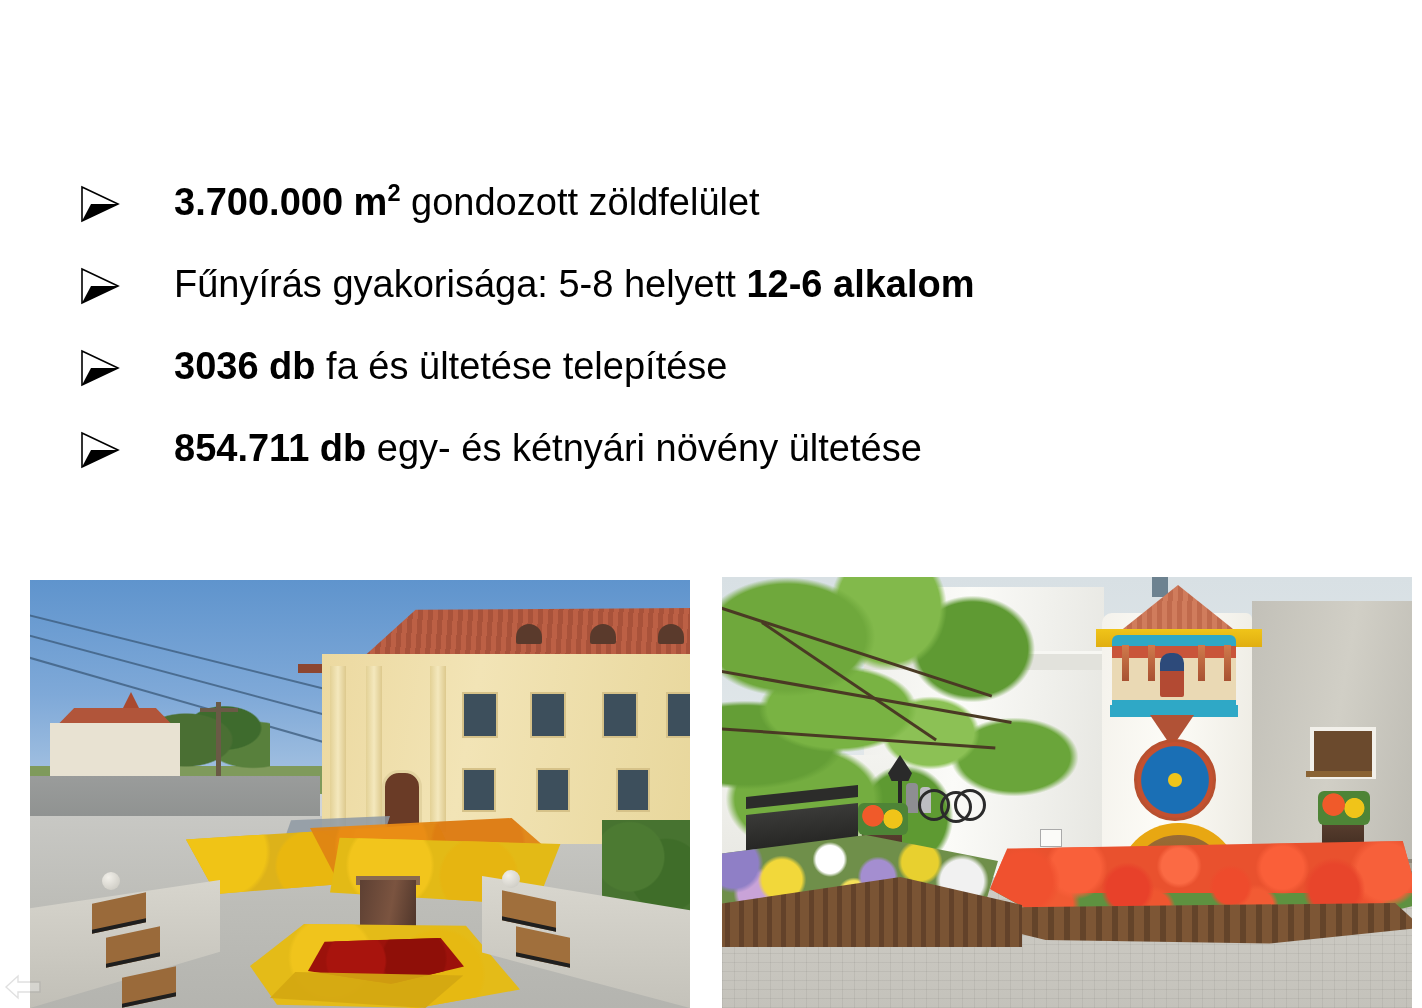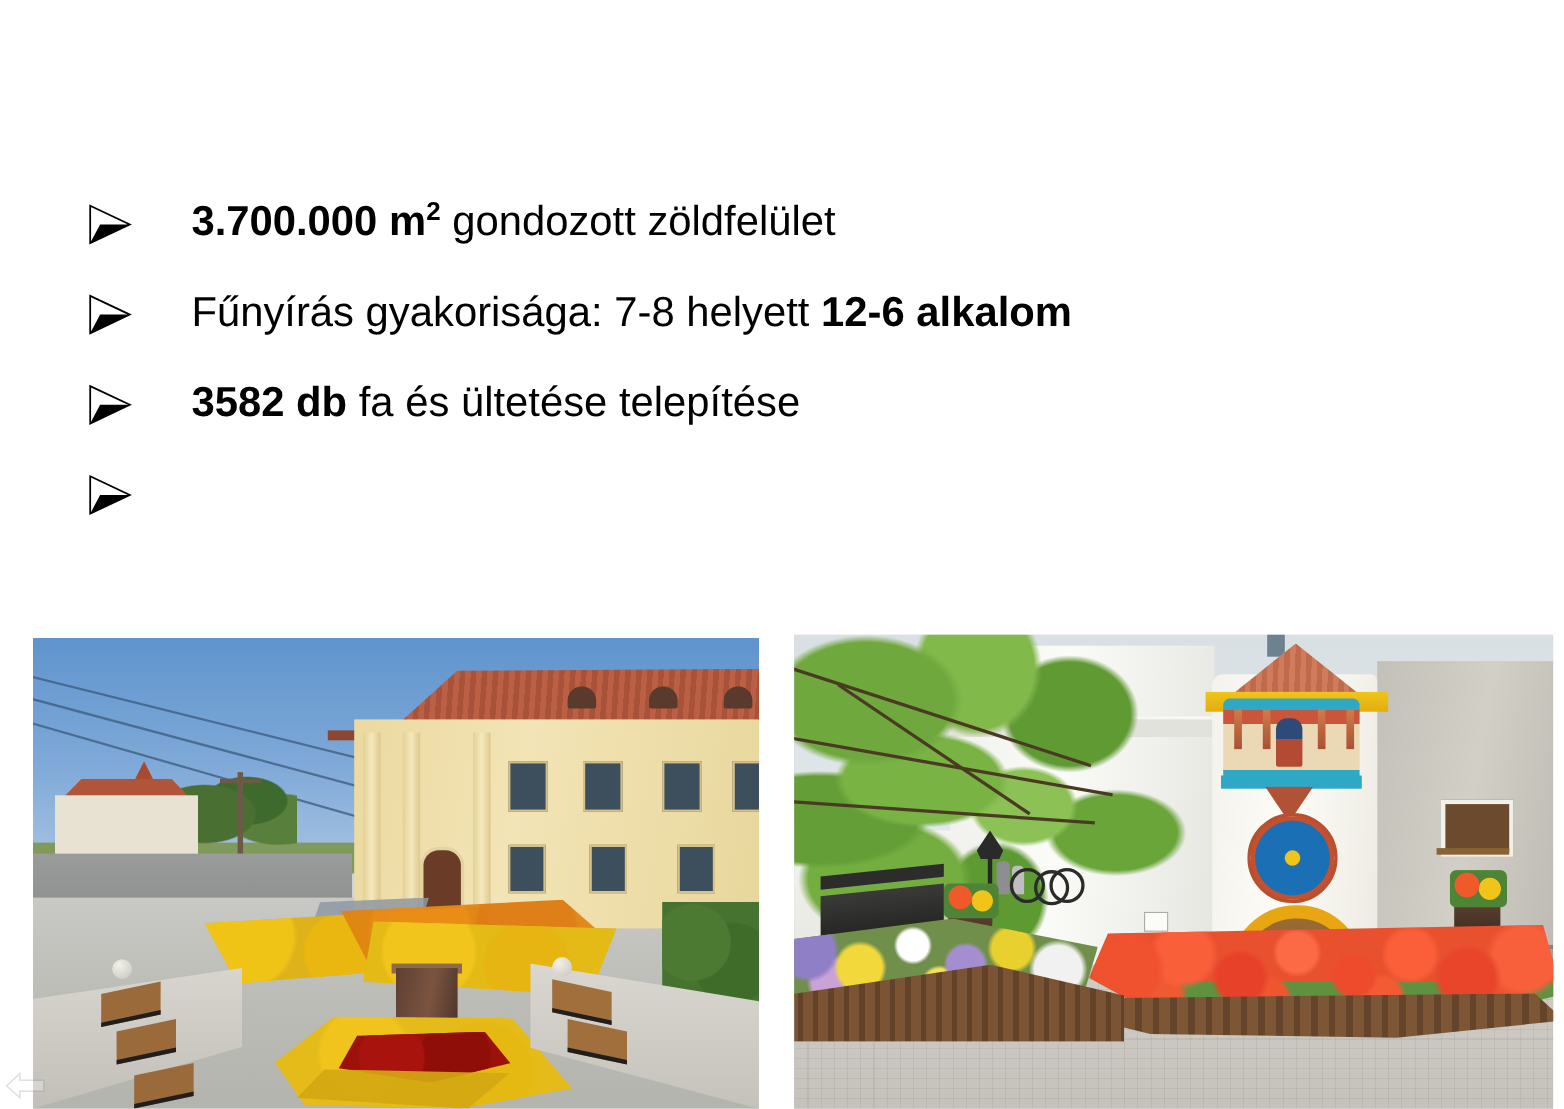--- a/index.html
+++ b/index.html
@@ -487,42 +487,45 @@
     </div>
 
     <div class="bullet-row">
       <span class="bullet-marker">
         <svg width="44" height="40" viewBox="0 0 44 40" aria-hidden="true">
           <polygon points="4,3 40,20 4,37" fill="none" stroke="#000" stroke-width="1.6"></polygon>
           <polygon points="4,37 40,20 13,20" fill="#000"></polygon>
         </svg>
       </span>
       <span class="bullet-text">
-        <span>Fűnyírás gyakorisága: 7-8 helyett </span><span class="b">12-6 alkalom</span>
+        <span>Fűnyírás gyakorisága: 5-8 helyett </span><span class="b">12-6 alkalom</span>
       </span>
     </div>
 
     <div class="bullet-row">
       <span class="bullet-marker">
         <svg width="44" height="40" viewBox="0 0 44 40" aria-hidden="true">
           <polygon points="4,3 40,20 4,37" fill="none" stroke="#000" stroke-width="1.6"></polygon>
           <polygon points="4,37 40,20 13,20" fill="#000"></polygon>
         </svg>
       </span>
       <span class="bullet-text">
-        <span class="b">3582 db</span><span> fa és ültetése telepítése</span>
+        <span class="b">3036 db</span><span> fa és ültetése telepítése</span>
       </span>
     </div>
 
     <div class="bullet-row">
       <span class="bullet-marker">
         <svg width="44" height="40" viewBox="0 0 44 40" aria-hidden="true">
           <polygon points="4,3 40,20 4,37" fill="none" stroke="#000" stroke-width="1.6"></polygon>
           <polygon points="4,37 40,20 13,20" fill="#000"></polygon>
         </svg>
+      </span>
+      <span class="bullet-text">
+        <span class="b">854.711 db</span><span> egy- és kétnyári növény ültetése</span>
       </span>
     </div>
 
   </div>
 
   <div class="photo" id="photo-left" title="Sárga barokk épület cseréptetővel, előtte térkövezett díszburkolat sárga, narancs és piros virágágyásokkal, kovácsoltvas padokkal">
 
     <div class="ph-layer L-sky"></div>
 
     <div class="ph-layer L-wire" style="left:-10px; top:32px; width:360px; transform:rotate(14deg);"></div>

